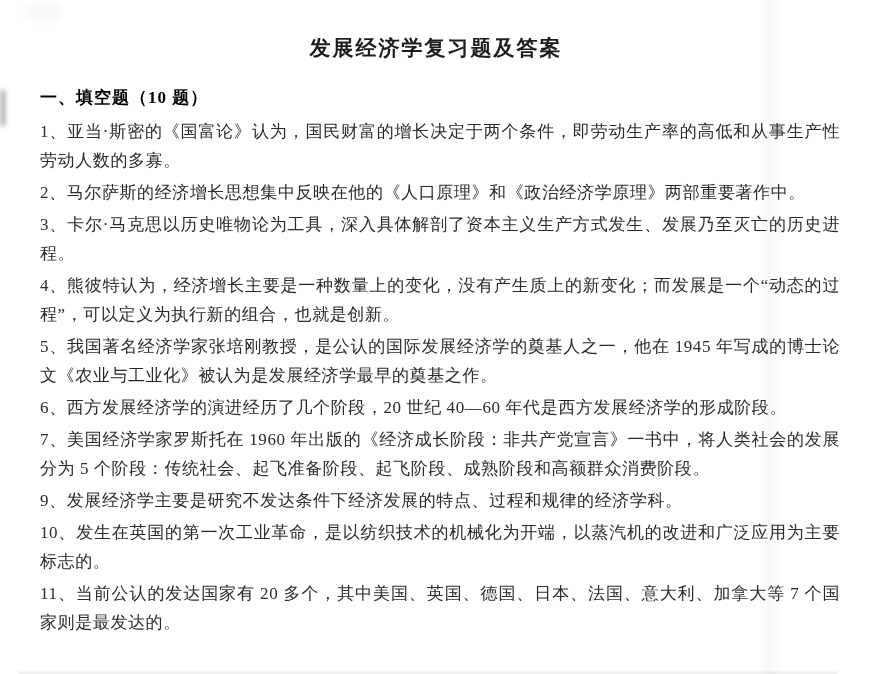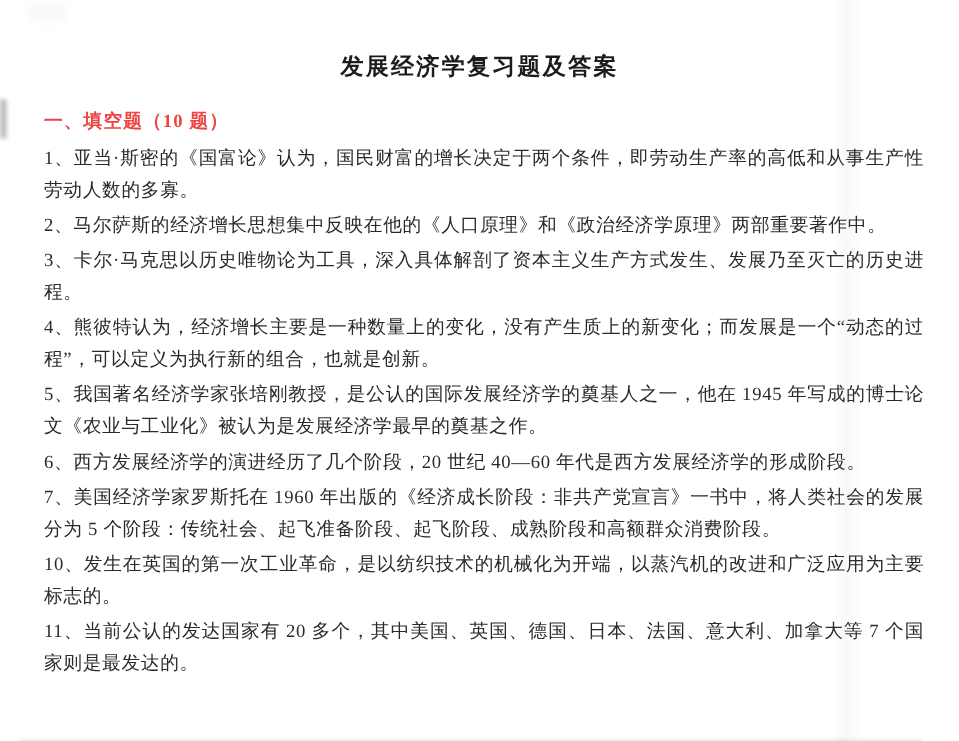--- a/index.html
+++ b/index.html
@@ -14,37 +14,37 @@
     overflow: hidden;
     font-family: "Liberation Serif", "DejaVu Serif", serif;
     color: #262626;
   }
   .page {
     position: absolute;
     top: 0;
     left: 0;
     width: 872px;
     height: 674px;
-    padding: 12px 32px 0 40px;
+    padding: 0 32px 0 40px;
     box-sizing: border-box;
   }
   .doc-title {
     margin: 34px 8px 0 0;
     text-align: center;
     font-size: 21px;
     font-weight: bold;
     letter-spacing: 2px;
     color: #1c1c1c;
   }
   .section-heading {
     margin: 24px 0 8px 0;
     font-size: 17px;
     font-weight: bold;
     letter-spacing: 1px;
-    color: #ef4444;
+    color: #000000;
   }
   .question {
     margin: 0 0 3px 0;
     font-size: 17px;
     line-height: 29px;
     letter-spacing: 0.6px;
     text-align: justify;
     text-justify: inter-ideograph;
     color: #2a2a2a;
   }
@@ -97,20 +97,21 @@
   <h1 class="doc-title">发展经济学复习题及答案</h1>
   <h2 class="section-heading">一、填空题（10 题）</h2>
   <div>
     <p class="question">1、亚当·斯密的《国富论》认为，国民财富的增长决定于两个条件，即劳动生产率的高低和从事生产性劳动人数的多寡。</p>
     <p class="question">2、马尔萨斯的经济增长思想集中反映在他的《人口原理》和《政治经济学原理》两部重要著作中。</p>
     <p class="question">3、卡尔·马克思以历史唯物论为工具，深入具体解剖了资本主义生产方式发生、发展乃至灭亡的历史进程。</p>
     <p class="question">4、熊彼特认为，经济增长主要是一种数量上的变化，没有产生质上的新变化；而发展是一个“动态的过程”，可以定义为执行新的组合，也就是创新。</p>
     <p class="question">5、我国著名经济学家张培刚教授，是公认的国际发展经济学的奠基人之一，他在 1945 年写成的博士论文《农业与工业化》被认为是发展经济学最早的奠基之作。</p>
     <p class="question">6、西方发展经济学的演进经历了几个阶段，20 世纪 40—60 年代是西方发展经济学的形成阶段。</p>
     <p class="question">7、美国经济学家罗斯托在 1960 年出版的《经济成长阶段：非共产党宣言》一书中，将人类社会的发展分为 5 个阶段：传统社会、起飞准备阶段、起飞阶段、成熟阶段和高额群众消费阶段。</p>
+    <p class="question">9、发展经济学主要是研究不发达条件下经济发展的特点、过程和规律的经济学科。</p>
     <p class="question">10、发生在英国的第一次工业革命，是以纺织技术的机械化为开端，以蒸汽机的改进和广泛应用为主要标志的。</p>
     <p class="question">11、当前公认的发达国家有 20 多个，其中美国、英国、德国、日本、法国、意大利、加拿大等 7 个国家则是最发达的。</p>
   </div>
 </div>
 
 <div class="scan-smudge-top"></div>
 <div class="edge-smudge-left"></div>
 <div class="scan-band-right"></div>
 <div class="edge-line-bottom"></div>
 

